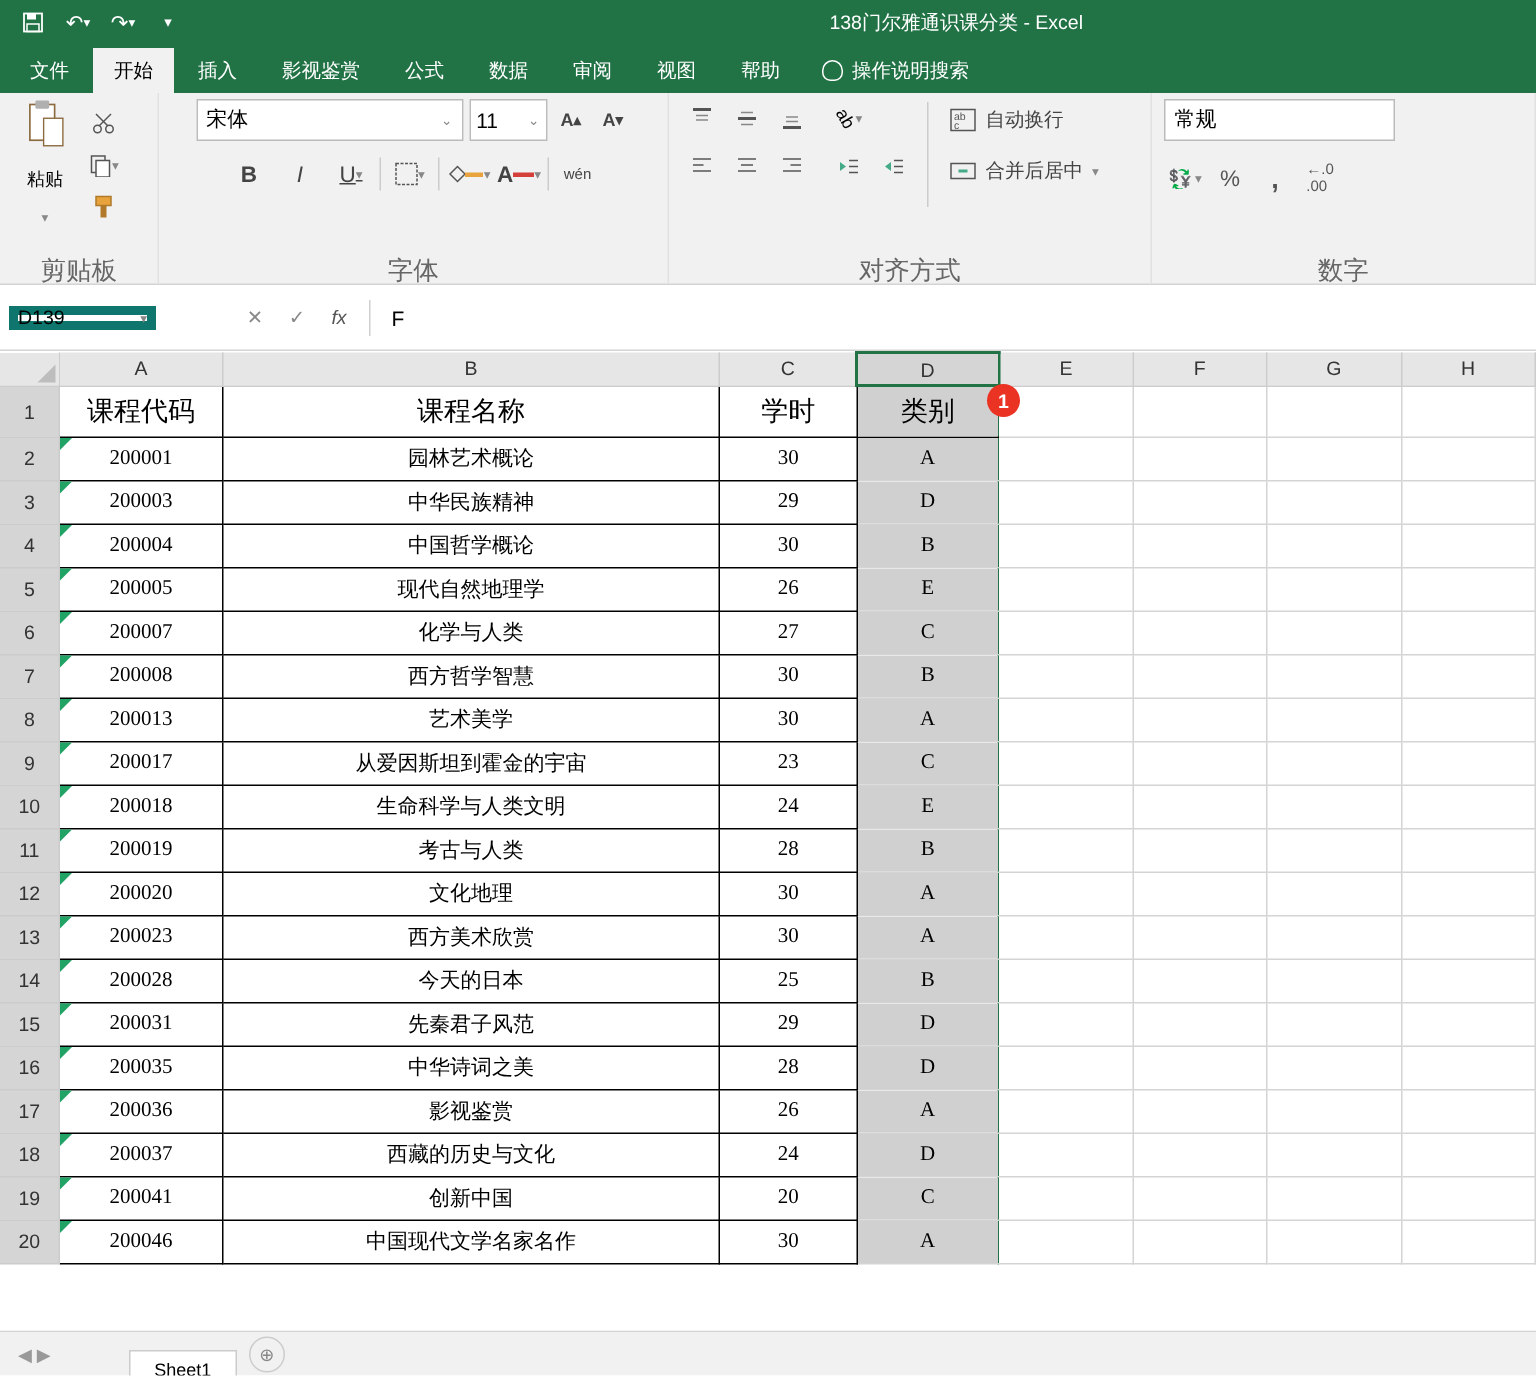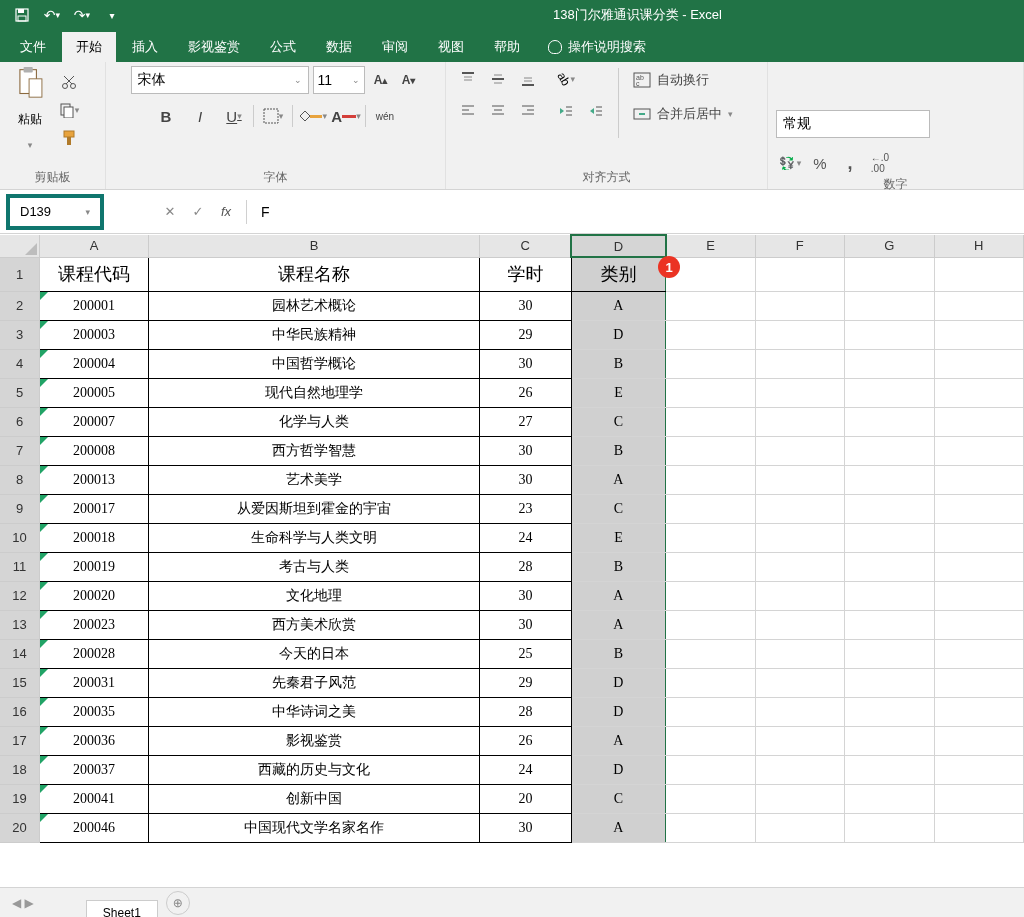--- a/index.html
+++ b/index.html
@@ -15,21 +15,21 @@
   .ribbon-tabs { height: 32px; background: #217346; display: flex; align-items: flex-end; padding: 0 6px; gap: 2px; }
   .ribbon-tab { padding: 6px 14px; color: #fff; font-size: 13px; cursor: pointer; }
   .ribbon-tab.active { background: #f1f1f1; color: #000000; }
   .tell-me { display: flex; align-items: center; gap: 6px; padding: 6px 12px; color: #fff; font-size: 13px; }
   .bulb { width: 14px; height: 14px; border: 1px solid #fff; border-radius: 50% 50% 40% 40%; position: relative; }
 
   
   .ribbon-body { height: 128px; background: #f1f1f1; border-bottom: 1px solid #d4d4d4; display: flex; }
   .ribbon-group { border-right: 1px solid #e1e1e1; display: flex; flex-direction: column; padding: 4px 8px 2px 8px; position: relative; }
   .group-content { flex: 1; display: flex; gap: 4px; }
-  .group-label { height: 18px; font-size: 12px; color: #666; text-align: center; position: relative; }
+  .group-label { height: 18px; font-size: 17px; color: #666; text-align: center; position: relative; }
 
   .clipboard-group { width: 106px; }
   .big-btn { display: flex; flex-direction: column; align-items: center; justify-content: center; width: 44px; height: 84px; gap: 12px; }
   .big-btn .icon { width: 30px; height: 36px; }
   .small-btns { display: flex; flex-direction: column; gap: 4px; padding-top: 4px; }
   .small-btn { width: 26px; height: 24px; display: flex; align-items: center; justify-content: center; }
 
   .font-group { width: 340px; }
   .font-row { display: flex; gap: 4px; align-items: center; }
   .font-name { width: 178px; height: 28px; border: 1px solid #bbb; background: #fff; padding: 0 6px; display: flex; align-items: center; justify-content: space-between; font-size: 14px; }
@@ -45,21 +45,21 @@
   .align-row { display: flex; gap: 2px; }
   .al-btn { width: 28px; height: 26px; display: flex; align-items: center; justify-content: center; }
   .wrap-btn { display: flex; align-items: center; gap: 6px; height: 28px; padding: 0 6px; font-size: 13px; color: #444; width: 118px; }
 
   .number-group { flex: 1; min-width: 160px; }
   .num-format { width: 154px; height: 28px; border: 1px solid #bbb; background: #fff; padding: 0 6px; display: flex; align-items: center; justify-content: space-between; font-size: 14px; }
   .num-row { display: flex; gap: 2px; margin-top: 8px; }
 
   
   .formula-bar { height: 44px; background: #fff; border-bottom: 1px solid #d4d4d4; display: flex; align-items: center; padding: 6px 6px; gap: 2px; }
-  .name-box { width: 98px; height: 36px; border: 4px solid #0f766e; background: #fff; padding: 0 10px; display: flex; align-items: center; justify-content: space-between; font-size: 13px; }
+  .name-box { width: 98px; height: 16px; border: 6px solid #0f766e; background: #fff; padding: 0 0; display: flex; align-items: center; justify-content: space-between; font-size: 13px; }
   .fn-btns { display: flex; gap: 0; margin-left: 50px;}
   .fn-btn { width: 28px; height: 24px; display: flex; align-items: center; justify-content: center; color: #888; font-size: 13px; }
   .fn-btn.fx { font-style: italic; color: #555; }
   .vdiv { width: 1px; height: 24px; background: #d0d0d0; margin: 0 4px; }
   .formula-text { flex: 1; height: 24px; padding: 0 8px; font-size: 14px; color: #000; display:flex; align-items:center;}
 
   
   .grid-wrap { position: relative; height: 653px; overflow: hidden; background: #fff; }
   .grid-table { border-collapse: collapse; width: 1024px; table-layout: fixed; }
   .corner { width: 39px; height: 22px; background: #e6e6e6; border-right: 1px solid #ccc; border-bottom: 1px solid #ccc; position: relative; }
@@ -309,21 +309,21 @@
             </svg>
           <span>合并后居中</span>
             <span class="dd">▾</span>
         </div>
       </div>
     </div>
     <div class="group-label">对齐方式</div>
   </div>
 
   <div class="ribbon-group number-group">
-    <div class="group-content" style="flex-direction:column;margin-top:44px;">
+    <div class="group-content" style="flex-direction:column;">
       <div class="num-format">
           <span>常规</span>
         </div>
       <div class="num-row">
         <div class="al-btn">
             <svg width="18" height="14" data="" last-name="currency-icon">
               <text x="0" y="12" font-size="13" fill="#555">💱</text>
             </svg>
             <span class="dd">▾</span>
           </div>

